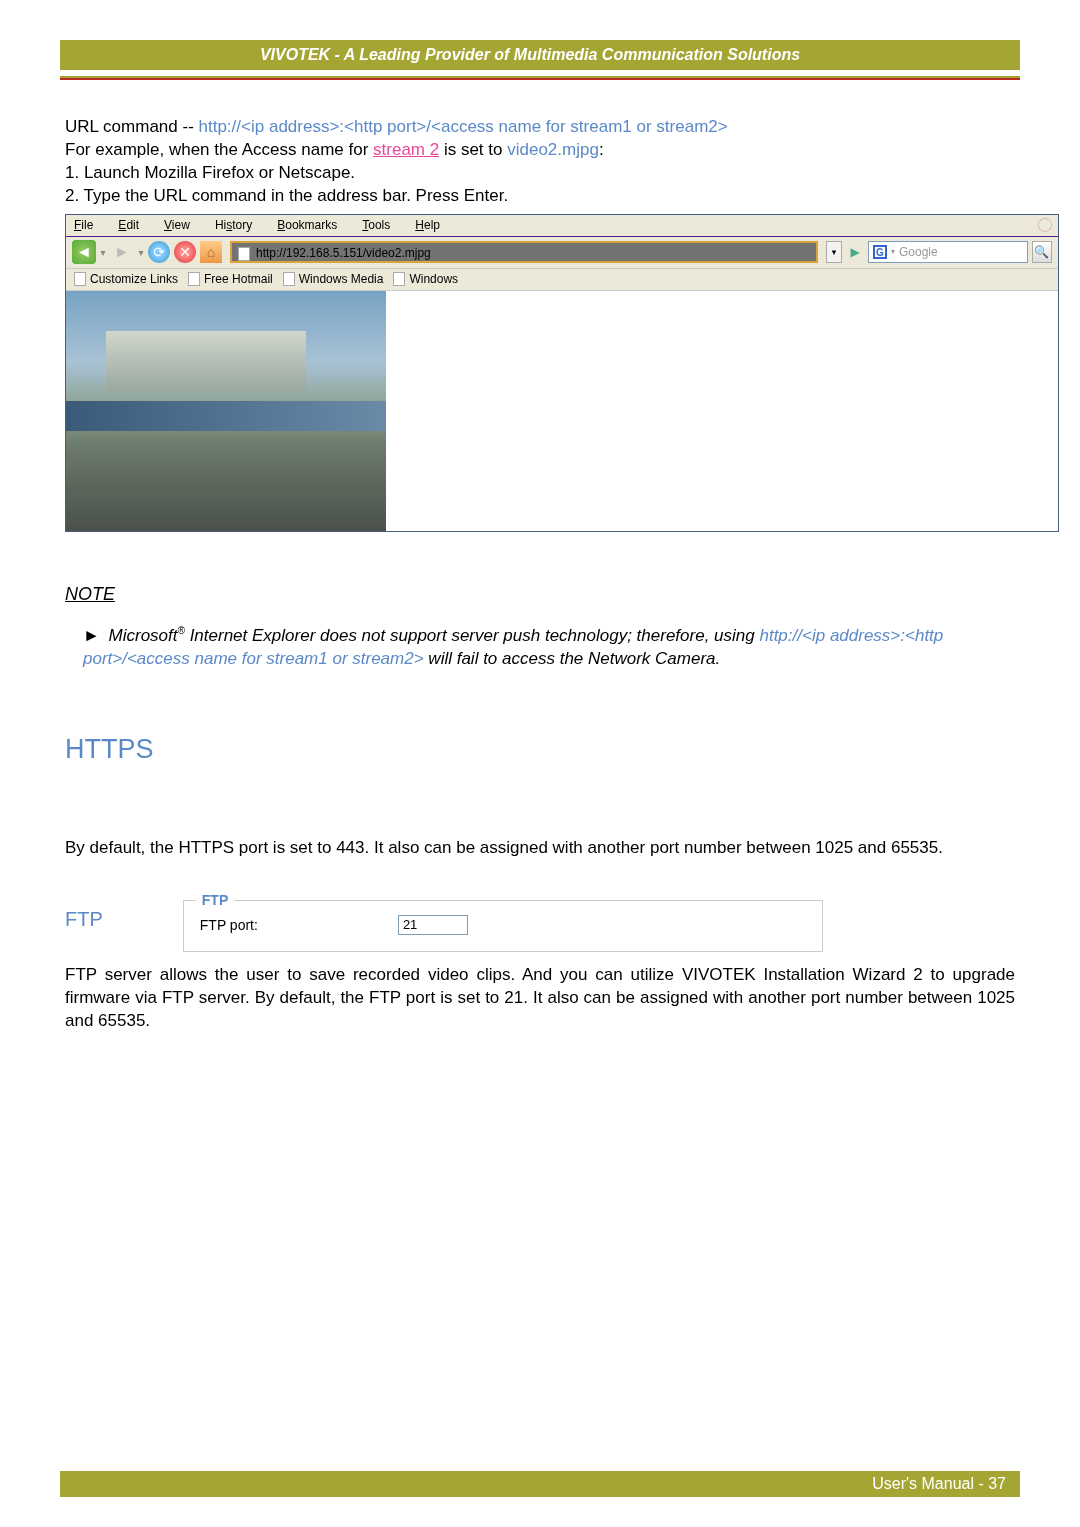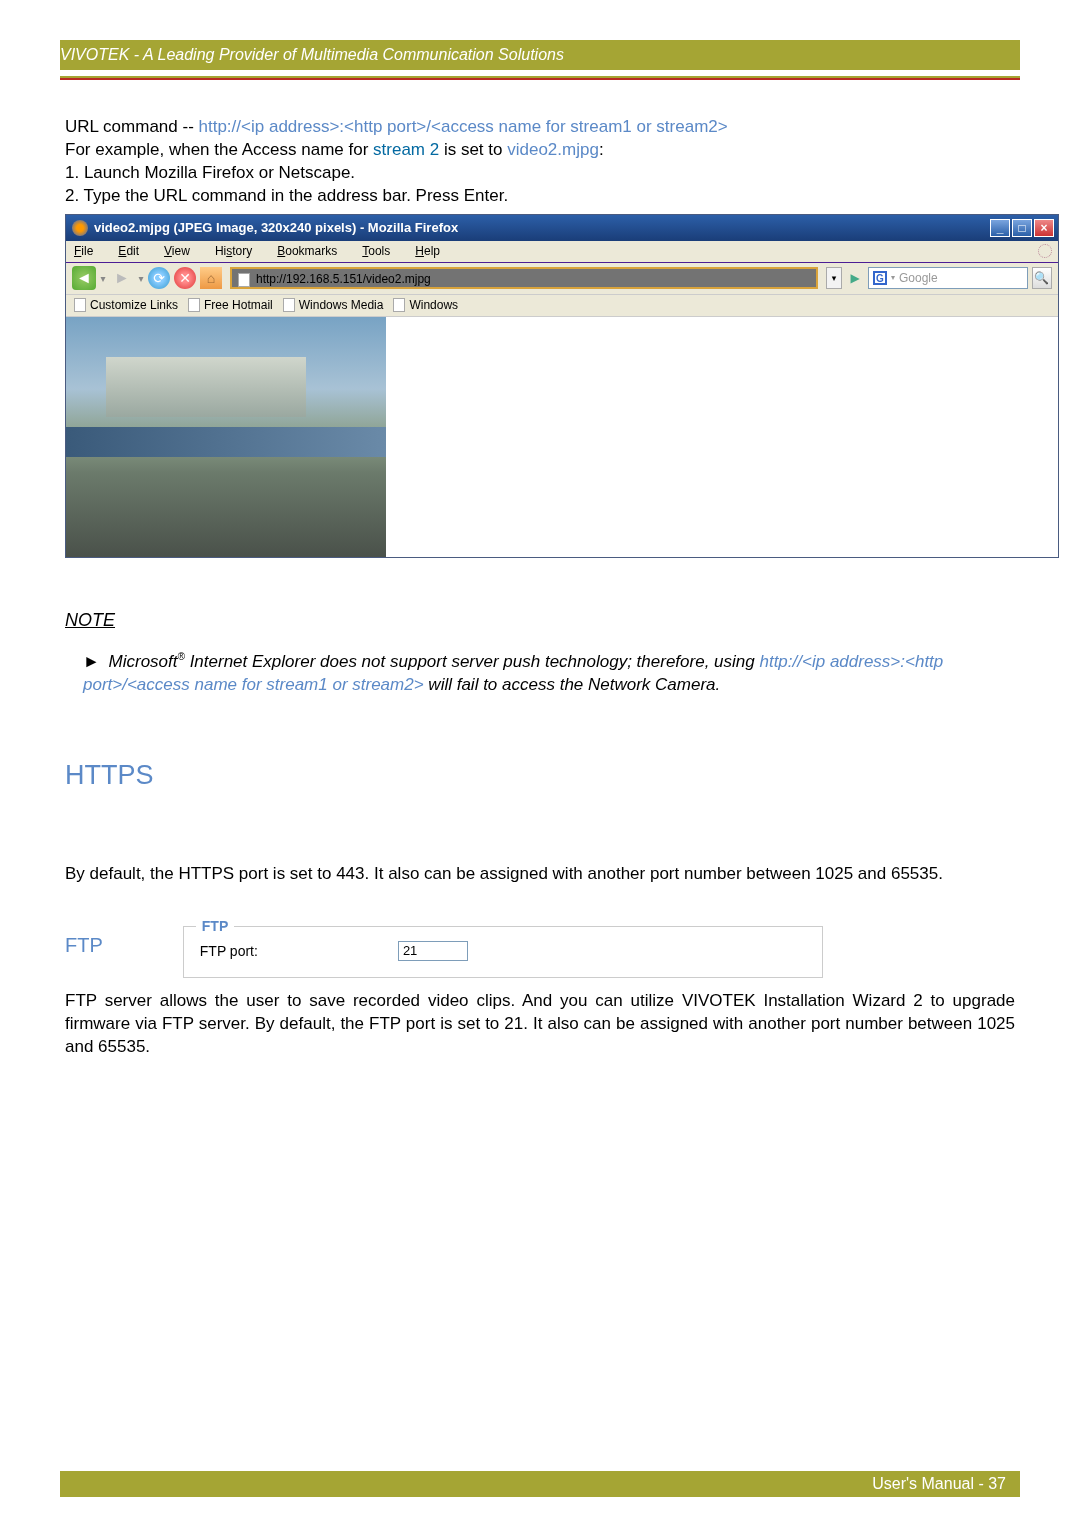--- a/index.html
+++ b/index.html
@@ -16,44 +16,44 @@
     min-height: 1527px;
     padding: 40px 0 30px 0;
     position: relative;
   }
   .header-bar {
     background: #a5a534;
     height: 30px;
     margin: 0 60px;
     display: flex;
     align-items: center;
-    justify-content: flex-start;
+    justify-content: center;
     padding-right: 20px;
     color: #fff;
     font-style: italic;
-    font-weight: normal;
+    font-weight: bold;
     font-size: 16px;
   }
   .header-rule {
     margin: 6px 60px 0 60px;
     border: none;
     border-top: 2px solid #a5a534;
   }
   .header-rule-red {
     margin: 0 60px 36px 60px;
     border: none;
     border-top: 2px solid #b82c23;
   }
   .content {
     padding: 0 65px;
     font-size: 17px;
     line-height: 1.35;
   }
   .url-cmd { color: #5b89c7; }
-  .stream2 { color: #0369a1; }
+  .stream2 { color: #ec4899; text-decoration: underline; }
   .video2 { color: #5b89c7; }
   .note-title {
     font-style: italic;
     text-decoration: underline;
     font-size: 18px;
     margin-top: 50px;
     margin-bottom: 18px;
   }
   .note-body {
     font-style: italic;
@@ -179,31 +179,20 @@
     <p>
       <span>URL command -- </span><span class="url-cmd">http://&lt;ip address&gt;:&lt;http port&gt;/&lt;access name for stream1 or stream2&gt;</span>
     </p>
     <p>
       <span>For example, when the Access name for </span><span class="stream2">stream 2</span><span> is set to </span><span class="video2">video2.mjpg</span><span>:</span>
     </p>
     <p>1. Launch Mozilla Firefox or Netscape.</p>
     <p>2. Type the URL command in the address bar. Press Enter.</p>
 
     <div class="firefox-window">
-      <div class="ff-title">
-        <div class="ff-title-left">
-          <span class="ff-logo"></span>
-          <span>video2.mjpg (JPEG Image, 320x240 pixels) - Mozilla Firefox</span>
-        </div>
-        <div class="ff-ctrl">
-          <div class="ff-btn">_</div>
-          <div class="ff-btn">□</div>
-          <div class="ff-btn ff-close">×</div>
-        </div>
-      </div>
       <div class="ff-menu">
         <span><u>F</u>ile</span>
         <span><u>E</u>dit</span>
         <span><u>V</u>iew</span>
         <span>Hi<u>s</u>tory</span>
         <span><u>B</u>ookmarks</span>
         <span><u>T</u>ools</span>
         <span><u>H</u>elp</span>
         <span class="goicon"></span>
       </div>

